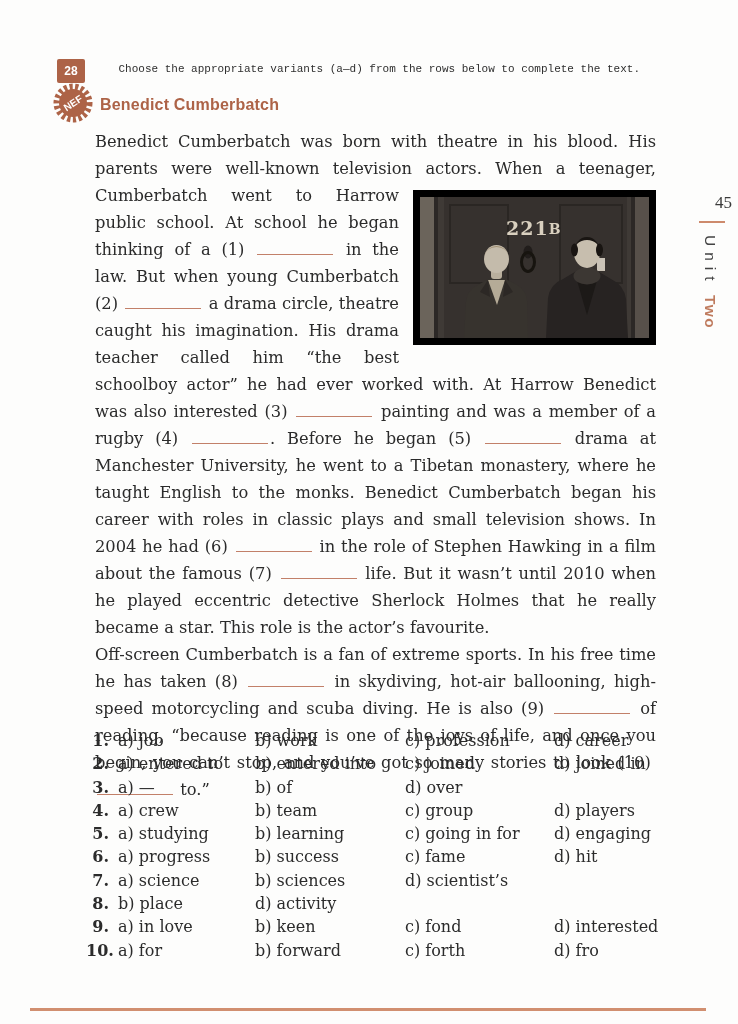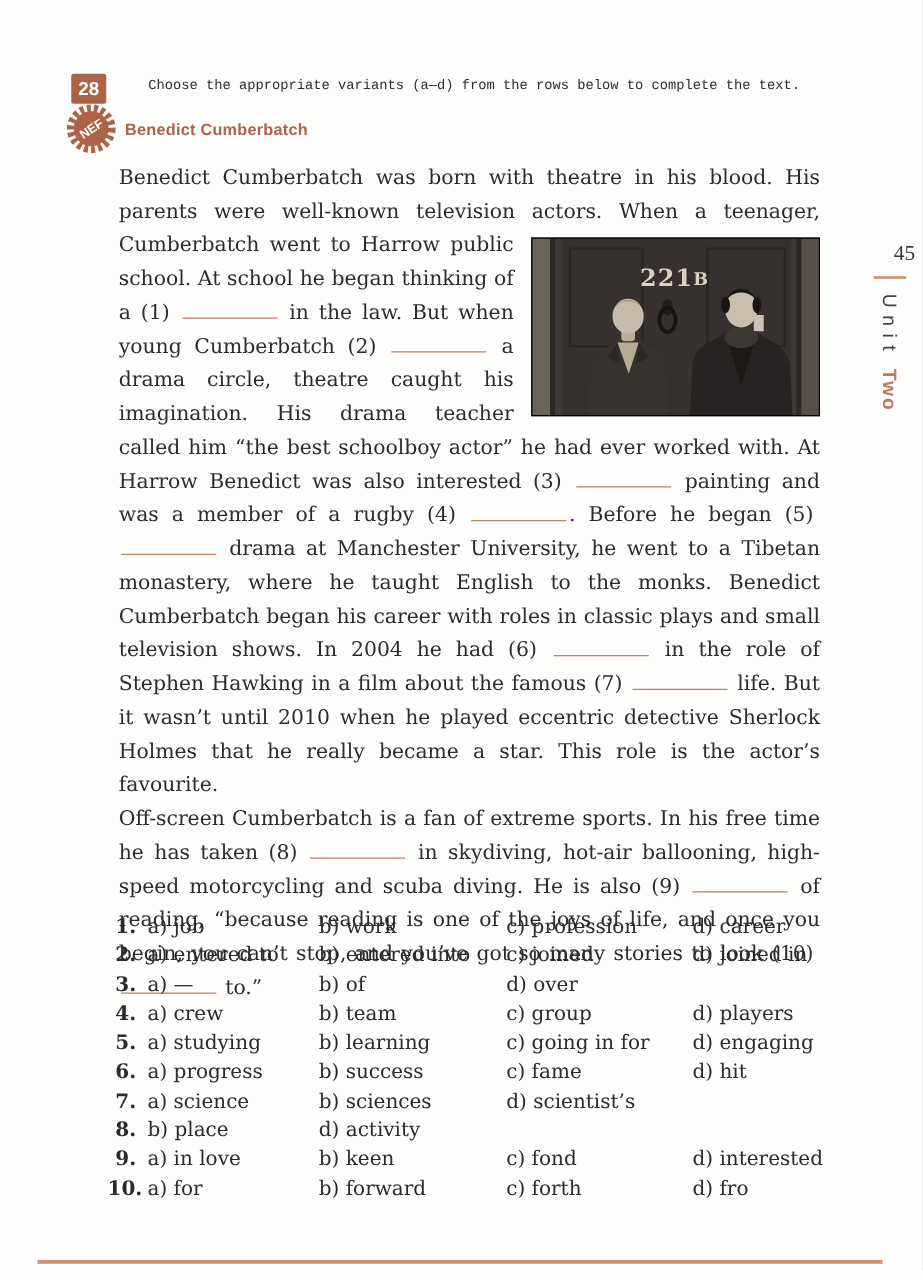--- a/index.html
+++ b/index.html
@@ -5,44 +5,44 @@
   html,body { margin:0; padding:0; background:#e9e9e9; }
   .page {
     position:relative; width:738px; height:1024px; margin:0 auto;
     background:#fdfdfc; overflow:hidden;
     font-family:"DejaVu Serif", serif; color:#2b2b2b;
   }
   
   .ex-number {
     position:absolute; left:57px; top:59px; width:28px; height:24px;
     background:#ad6347; color:#ffffff; font-family:"Liberation Sans", sans-serif;
-    font-weight:bold; font-size:15px; display:flex; align-items:center; justify-content:center;
+    font-weight:bold; font-size:12px; display:flex; align-items:center; justify-content:center;
     border-radius:2px;
   }
   .nef-badge { position:absolute; left:53px; top:83px; width:40px; height:40px; }
   
   .instruction {
     position:absolute; left:100px; top:63px; width:540px;
     font-family:Liberation Mono, monospace; font-size:11px; color:#2e2e2e;text-align:right;
   }
   .title {
     position:absolute; left:100px; top:96px; margin:0;
-    font-family:"Liberation Sans", sans-serif; font-weight:bold; font-size:13px; color:#ad6347;
+    font-family:"Liberation Sans", sans-serif; font-weight:bold; font-size:16px; color:#ad6347;
     letter-spacing:0.2px;
   }
   
   .article {
     position:absolute; left:95px; top:128px; width:561px;
     font-size:16.3px; line-height:27px; text-align:justify;
   }
   .article p { margin:0; }
   .photo-spacer { float:right; width:0; height:62px; }
   .photo-frame {
     float:right; clear:right; width:229px; height:141px;
-    margin:0 0 7px 14px; border:1px solid #000000; background:#3f3a36;
+    margin:0 0 7px 14px; border:7px solid #000000; background:#3f3a36;
   }
   .photo-frame svg { display:block; }
   .blank {
     display:inline-block; width:76px; height:13px;
     border-bottom:1.4px solid #c28069; margin:0 2px;
   }
   
   .options { position:absolute; left:86px; top:729px; width:590px; font-size:16px; }
   .opt-row { display:grid; grid-template-columns:32px 137px 150px 149px auto; line-height:23.3px; }
   .opt-num { font-weight:bold; text-align:right; padding-right:9px; }

